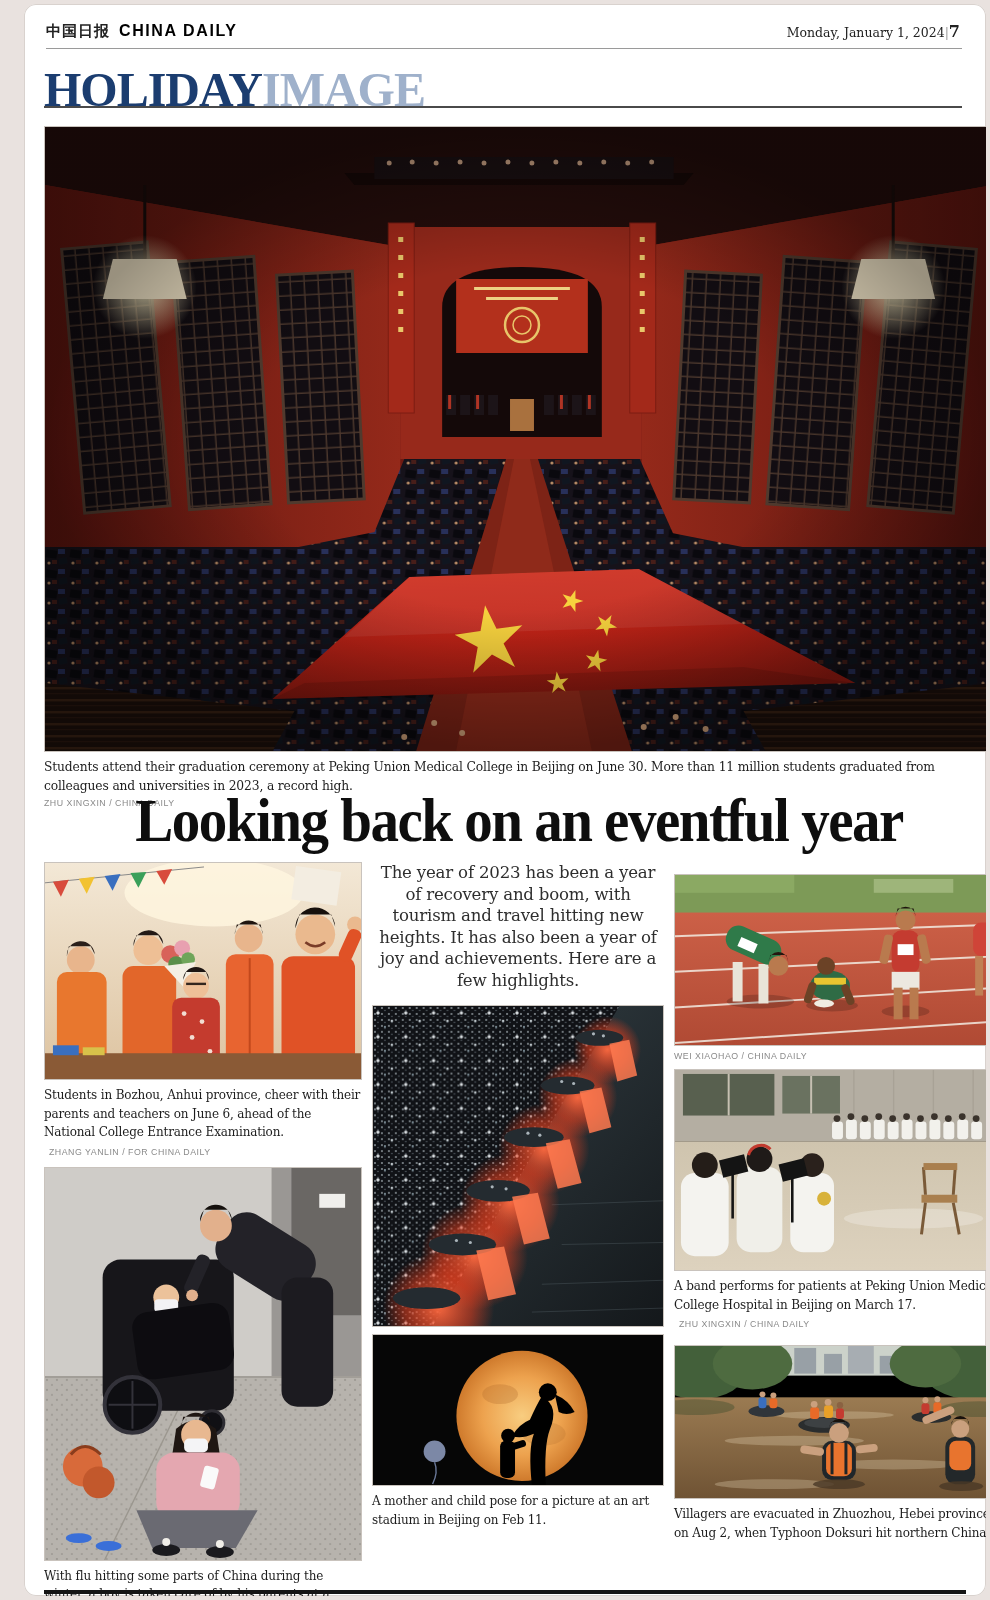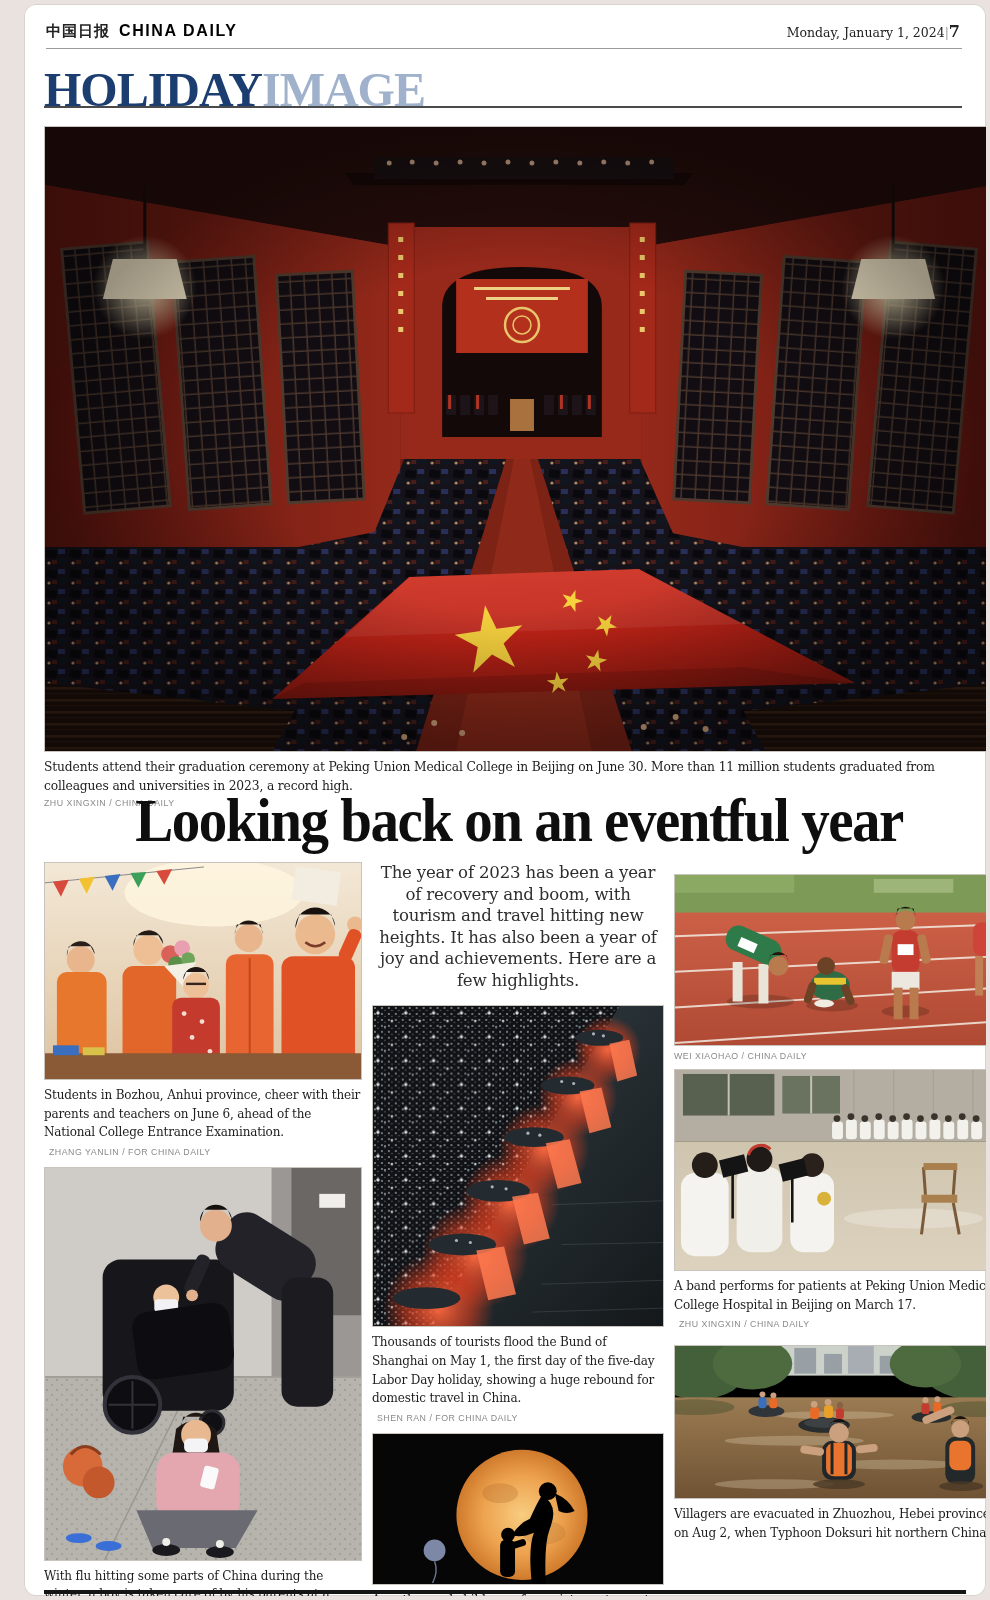--- a/index.html
+++ b/index.html
@@ -472,24 +472,20 @@
               <circle cx="156" cy="128" r="1.6"></circle>
               <circle cx="168" cy="130" r="1.6"></circle>
             <circle cx="120" cy="182" r="1.6"></circle>
               <circle cx="134" cy="184" r="1.6"></circle>
               <circle cx="84" cy="236" r="1.6"></circle>
             <circle cx="98" cy="238" r="1.6"></circle>
           </g>
         </g>
       </svg>
     </div>
-    <div class="caption-wrap">
-      <span class="caption">Thousands of tourists flood the Bund of Shanghai on May 1, the first day of the five-day Labor Day holiday, showing a huge rebound for domestic travel in China.</span>
-      <span class="credit inline">SHEN RAN / FOR CHINA DAILY</span>
-    </div>
 
     <div class="photo ph-moon">
       <svg viewBox="0 0 292 152" preserveAspectRatio="none">
         <defs>
           <radialGradient id="moonG">
             <stop offset="0" stop-color="#f8cd80"></stop>
               <stop offset=".6" stop-color="#eda24e"></stop>
               <stop offset="1" stop-color="#cf7a2c"></stop>
           </radialGradient>
         </defs>

